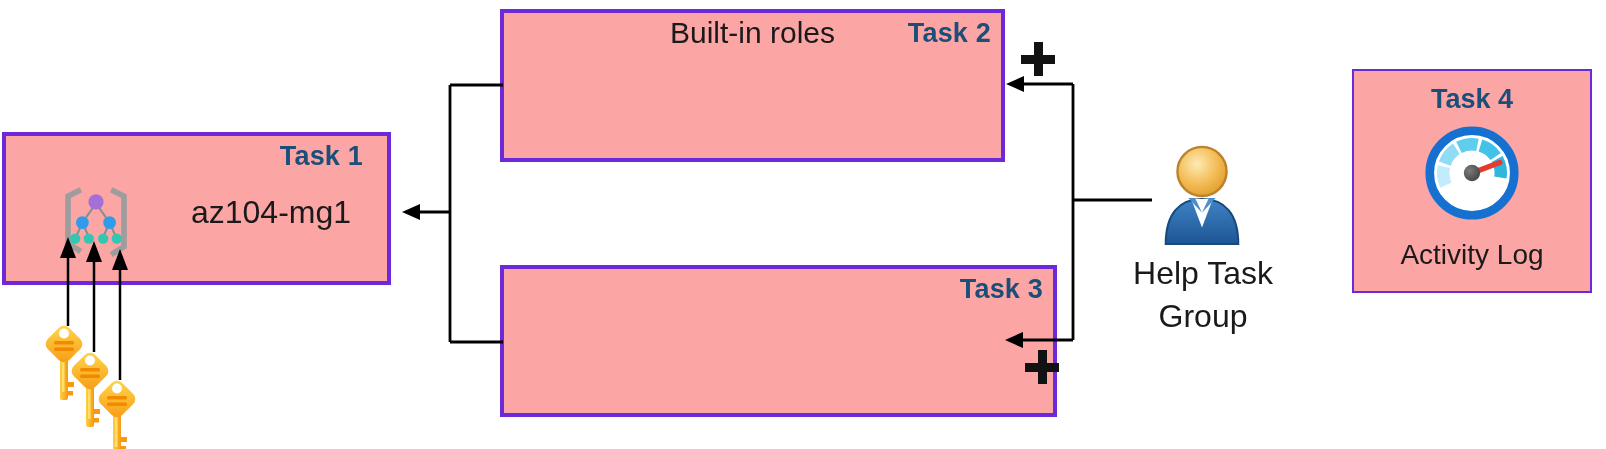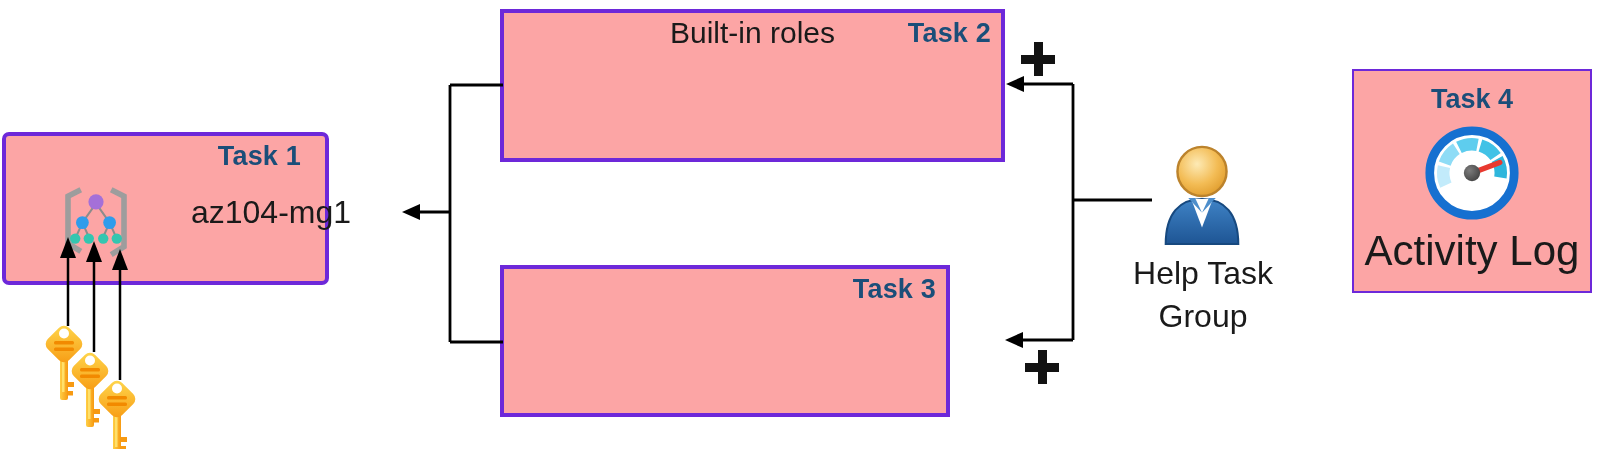--- a/index.html
+++ b/index.html
@@ -25,21 +25,21 @@
   }
   .mg-icon{position:absolute;left:50px;top:44px;width:80px;height:82px;}
   .task4{
     display:flex;flex-direction:column;align-items:center;
     border-width:2px;
   }
   .task4 .badge4{
     margin-top:13px;font-weight:700;font-size:27px;color:#1b4e79;
   }
   .gauge{width:96px;height:96px;margin-top:10px;}
-  .task4-caption{font-size:42px;color:#1a1a1a;margin-top:6px;}
+  .task4-caption{font-size:28px;color:#1a1a1a;margin-top:18px;}
   .overlay{
     position:absolute;left:0;top:0;width:1606px;height:449px;z-index:5;
     pointer-events:none;
   }
   .key{position:absolute;width:60px;height:90px;z-index:6;}
   .key1{left:34px;top:322px;}
   .key2{left:60px;top:349px;}
   .key3{left:87px;top:377px;}
   .person{position:absolute;left:1152px;top:140px;width:100px;height:108px;z-index:2;}
   .group-label{
@@ -90,21 +90,21 @@
         <rect x="33" y="69" width="6" height="4.5" fill="#f79a12"></rect>
         <rect x="28" y="40" width="2.5" height="30" fill="#ffe06a"></rect>
         <rect x="15" y="7" width="30" height="30" rx="7" transform="rotate(45 30 22)" fill="url(#keyGrad)"></rect>
         <circle cx="30" cy="11.5" r="5" fill="#ffffff"></circle>
         <rect x="20" y="19" width="20" height="3.4" rx="1.5" fill="#f28a00"></rect>
         <rect x="20" y="25.5" width="20" height="3.4" rx="1.5" fill="#f28a00"></rect>
       </symbol>
     </defs>
   </svg>
 
-  <div class="tbox" style="left:2px;top:132px;width:327px;height:153px;border-radius:7px;">
+  <div class="tbox" style="left:2px;top:132px;width:389px;height:153px;">
     <div class="badge" style="right:24px;">Task 1</div>
     <svg class="mg-icon" viewBox="0 0 100 92">
       <path d="M31,7 L15,15 L15,74 L31,84" fill="none" stroke="#9d9d9d" stroke-width="7"></path>
       <path d="M69,7 L85,15 L85,78 L69,88" fill="none" stroke="#9d9d9d" stroke-width="7"></path>
       <path d="M50,24 L33,48 M50,24 L67,48 M33,48 L25,66 M33,48 L41,66 M67,48 L59,66 M67,48 L75,66" stroke="#8c8c8c" stroke-width="2.5" fill="none"></path>
       <circle cx="50" cy="22" r="9.5" fill="#a470d8"></circle>
       <circle cx="33" cy="48" r="8" fill="#2f9ceb"></circle>
       <circle cx="67" cy="48" r="8" fill="#2f9ceb"></circle>
       <circle cx="24" cy="68" r="6.5" fill="#34c6b0"></circle>
       <circle cx="41" cy="68" r="6.5" fill="#34c6b0"></circle>
@@ -114,21 +114,21 @@
     <div class="task1-title">az104-mg1</div>
   </div>
 
   <div class="tbox" style="left:500px;top:9px;width:505px;height:153px;">
     <div class="badge" style="right:10px;">Task 2</div>
     <div class="box-lines">
       <div class="box-line">Built-in roles</div>
     </div>
   </div>
 
-  <div class="tbox" style="left:500px;top:265px;width:450px;height:152px;">
+  <div class="tbox" style="left:500px;top:265px;width:557px;height:152px;">
     <div class="badge" style="right:10px;">Task 3</div>
     <div class="box-lines">
     </div>
   </div>
 
   <div class="tbox task4" style="left:1352px;top:69px;width:240px;height:224px;">
     <div class="badge4">Task 4</div>
     <svg class="gauge" viewBox="0 0 100 100">
       <circle cx="50" cy="50" r="44" fill="#ffffff" stroke="#1670d0" stroke-width="9"></circle>
       <path d="M22.8,62.7 A30,30 0 0 1 20.8,43.3" stroke="#c2ebfb" stroke-width="13" fill="none"></path>

